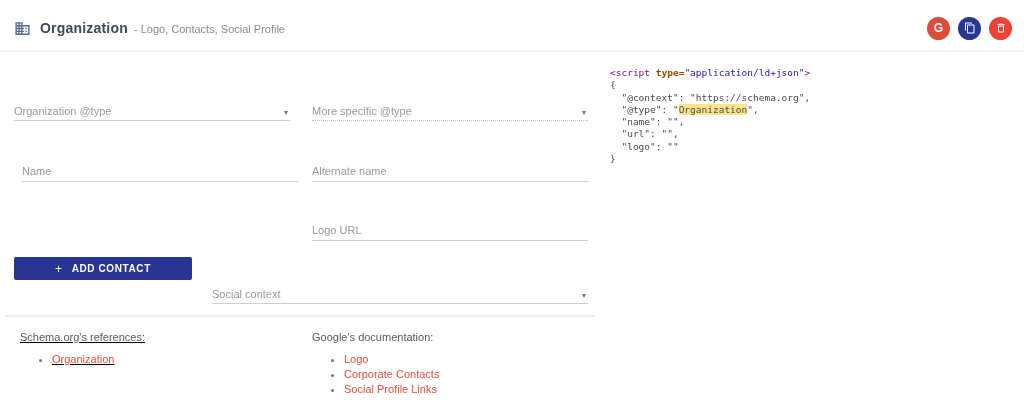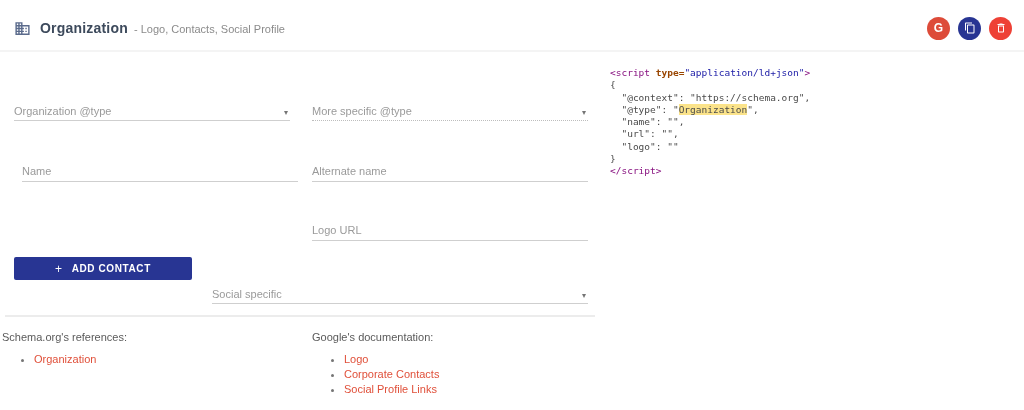--- a/index.html
+++ b/index.html
@@ -54,21 +54,21 @@
                 font-family:"DejaVu Sans Mono", monospace; font-size:9.5px; line-height:12.3px; }
   .code-line { white-space:pre; }
   .tok-tag { color:#881280; }
   .tok-attr { color:#994500;font-weight:bold; }
   .tok-str { color:#1a1aa6; }
   .tok-plain { color:#4a4a4a; }
   .tok-hl { color:#4a4a4a; background:#fbe38a; }
 
   
   .ref-col { position:absolute; top:331px; font-size:11px; }
-  .ref-schema { left:2px; }
+  .ref-schema { left:20px;text-decoration:underline; }
   .ref-google { left:312px; }
   .ref-heading { color:#5a5a5a; }
   .ref-col ul { list-style:disc; margin-top:10px; padding-left:32px; color:#757575; }
   .ref-col li { margin-bottom:3px; }
   .ref-col a { color:#e0503a; text-decoration:none; cursor:pointer; }
 </style>
 </head>
 <body>
 
 <div class="app">
@@ -122,34 +122,33 @@
   <div class="field u-solid f-logourl">
     <input type="text" placeholder="Logo URL" style="">
   </div>
 
   <button class="add-contact">
     <span class="plus">+</span>
     <span>ADD CONTACT</span>
   </button>
 
   <div class="field select-field u-solid f-social">
-    <span class="ph">Social specific</span>
+    <span class="ph">Social context</span>
     <span class="arrow">▾</span>
   </div>
 
   <div class="code-block">
       <div class="code-line"><span class="tok-tag">&lt;script</span><span class="tok-attr"> type=</span><span class="tok-str">"application/ld+json"</span><span class="tok-tag">&gt;</span></div>
       <div class="code-line"><span class="tok-plain">{</span></div>
       <div class="code-line"><span class="tok-plain">  "@context": "https://schema.org",</span></div>
       <div class="code-line"><span class="tok-plain">  "@type": "</span><span class="tok-hl">Organization</span><span class="tok-plain">",</span></div>
       <div class="code-line"><span class="tok-plain">  "name": "",</span></div>
       <div class="code-line"><span class="tok-plain">  "url": "",</span></div>
       <div class="code-line"><span class="tok-plain">  "logo": ""</span></div>
       <div class="code-line"><span class="tok-plain">}</span></div>
-      <div class="code-line"><span class="tok-tag">&lt;/script&gt;</span></div>
     </div>
 
   <div class="mid-divider"></div>
 
   <div class="ref-col ref-schema">
     <div class="ref-heading">Schema.org's references:</div>
     <ul>
         <li><a href="#">Organization</a></li>
       </ul>
   </div>

